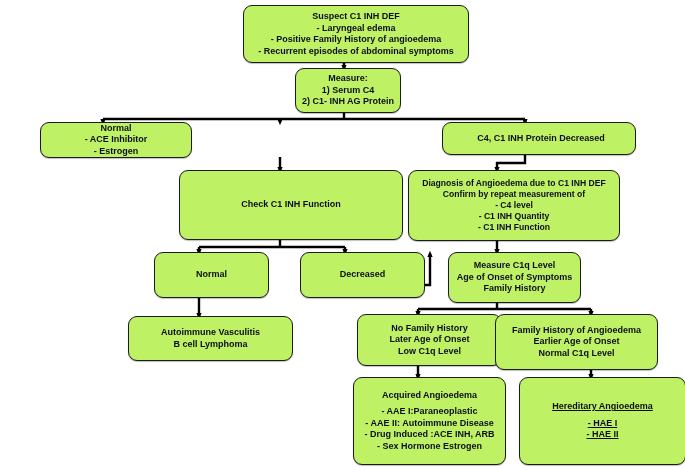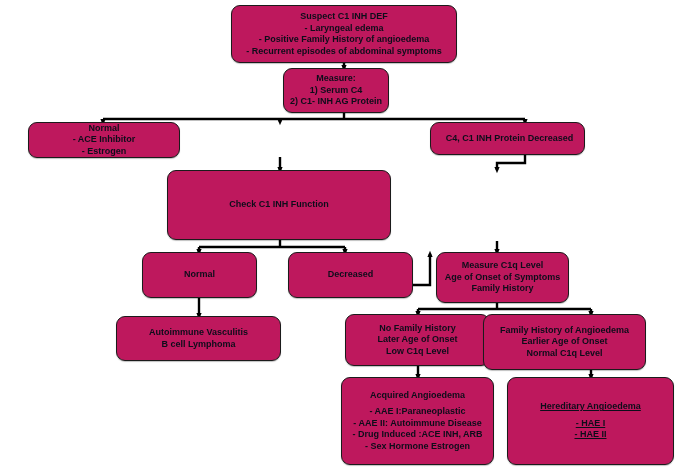--- a/index.html
+++ b/index.html
@@ -19,35 +19,36 @@
     position: absolute;
     left: 0;
     top: 0;
     width: 685px;
     height: 470px;
     pointer-events: none;
   }
   .node {
     position: absolute;
     box-sizing: border-box;
-    background: #be185d;
+    background: #bef264;
     border: 1.6px solid #1b1b1b;
     border-radius: 9px;
     display: flex;
     flex-direction: column;
     align-items: center;
     justify-content: center;
     color: #0d0d1a;
     font-weight: bold;
     font-size: 9px;
     line-height: 11.5px;
     text-align: center;
     padding: 2px 4px;
     z-index: 2;
     box-shadow: 0 1px 1px rgba(0,0,0,0.25);
+    margin-left: 12px;
   }
   .node .ln { white-space: nowrap; }
   .node .gap { height: 5px; }
   .node.tiny { font-size: 8.6px; line-height: 11px; }
 </style>
 </head>
 <body>
 
 <div id="canvas">
 
@@ -106,28 +107,35 @@
     <div class="ln">2) C1- INH AG Protein</div>
   </div>
 
   <div class="node" style="left:28px; top:122px; width:152px; height:36px;">
     <div class="ln">Normal</div>
     <div class="ln">- ACE Inhibitor</div>
     <div class="ln">-  Estrogen</div>
   </div>
 
 
-  <div class="node" style="left:430px; top:122px; width:155px; height:33px;padding-left:8px;">
+  <div class="node" style="left:430px; top:122px; width:194px; height:33px;padding-left:8px;">
     <div class="ln">C4, C1 INH Protein Decreased</div>
   </div>
 
   <div class="node" style="left:167px; top:170px; width:224px; height:70px;">
     <div class="ln">Check C1 INH Function</div>
   </div>
 
+  <div class="node tiny" style="left:396px; top:170px; width:212px; height:71px;">
+    <div class="ln">Diagnosis of Angioedema due to C1 INH DEF</div>
+    <div class="ln">Confirm by repeat measurement of</div>
+    <div class="ln">- C4 level</div>
+    <div class="ln">- C1 INH Quantity</div>
+    <div class="ln">- C1 INH Function</div>
+  </div>
 
   <div class="node" style="left:142px; top:252px; width:115px; height:46px;">
     <div class="ln">Normal</div>
   </div>
 
   <div class="node" style="left:288px; top:252px; width:125px; height:46px;">
     <div class="ln">Decreased</div>
   </div>
 
   <div class="node" style="left:436px; top:252px; width:133px; height:51px;">

